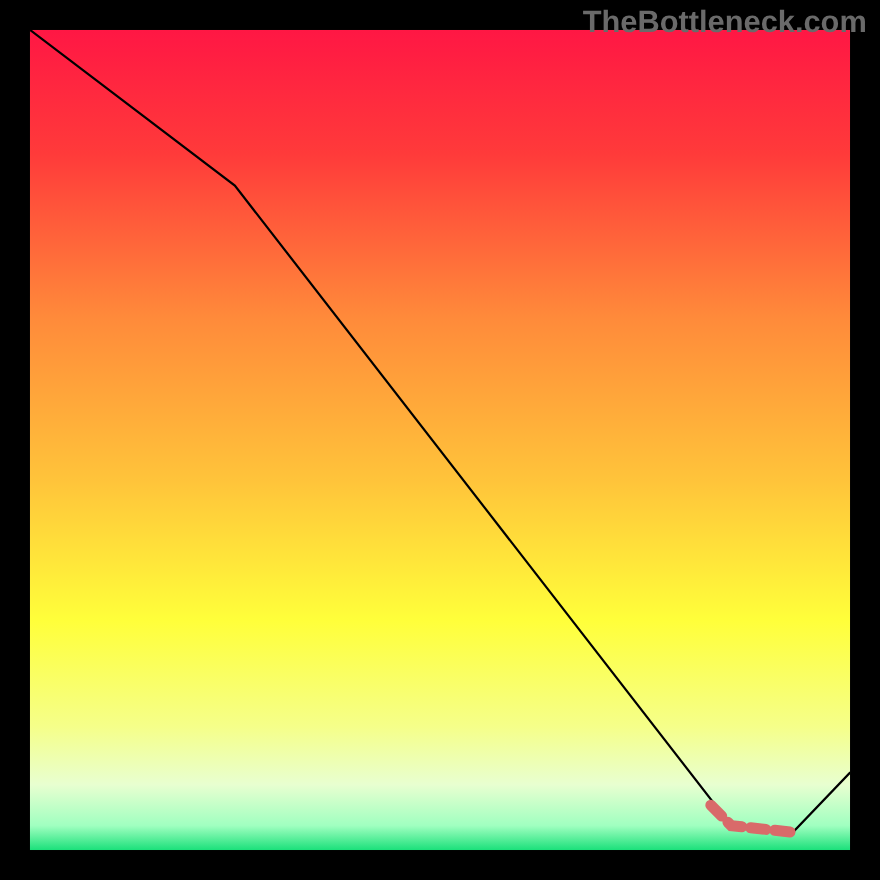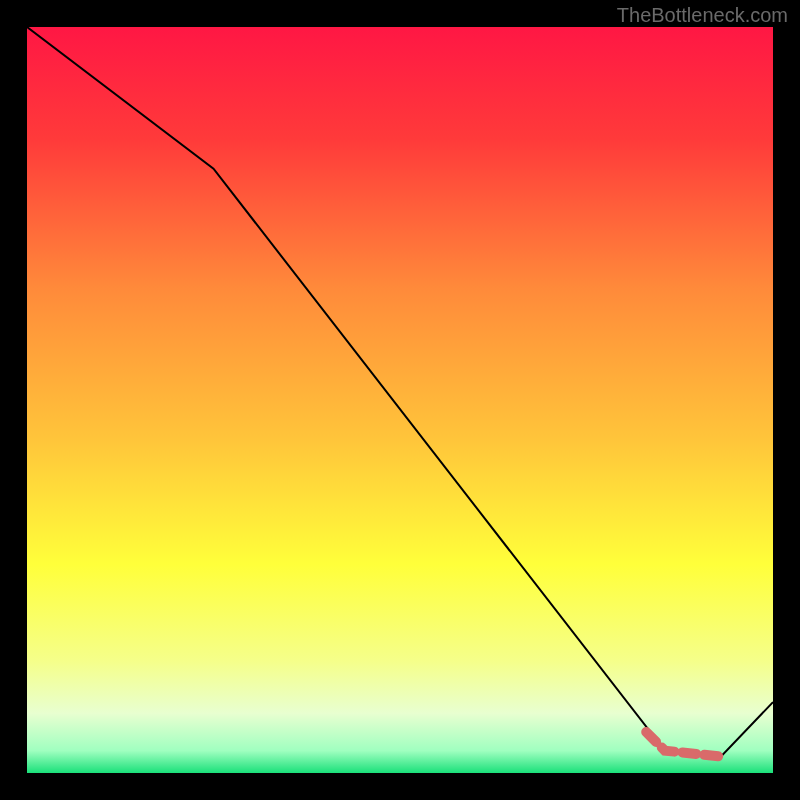--- a/index.html
+++ b/index.html
@@ -9,22 +9,22 @@
     height: 800px;
     background: #000;
     position: relative;
     font-family: Arial, sans-serif;
   }
   .watermark {
     position: absolute;
     top: 4px;
     right: 12px;
     color: #6a6a6a;
-    font-size: 20px;
-    font-weight: 400;
+    font-size: 28px;
+    font-weight: 700;
     z-index: 10;
     text-align: right;
   }
   .plot-area {
     position: absolute;
     left: 27px;
     top: 27px;
     width: 746px;
     height: 746px;
     overflow: hidden;

